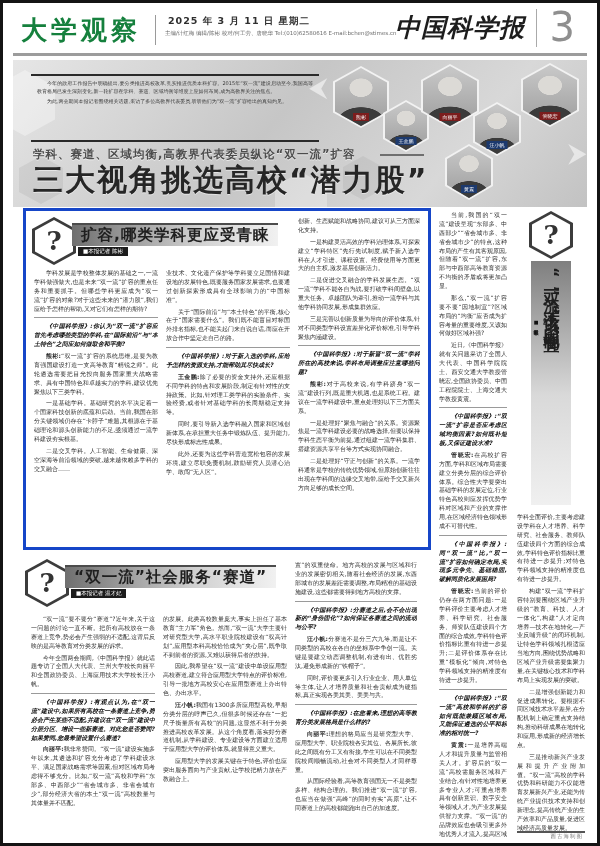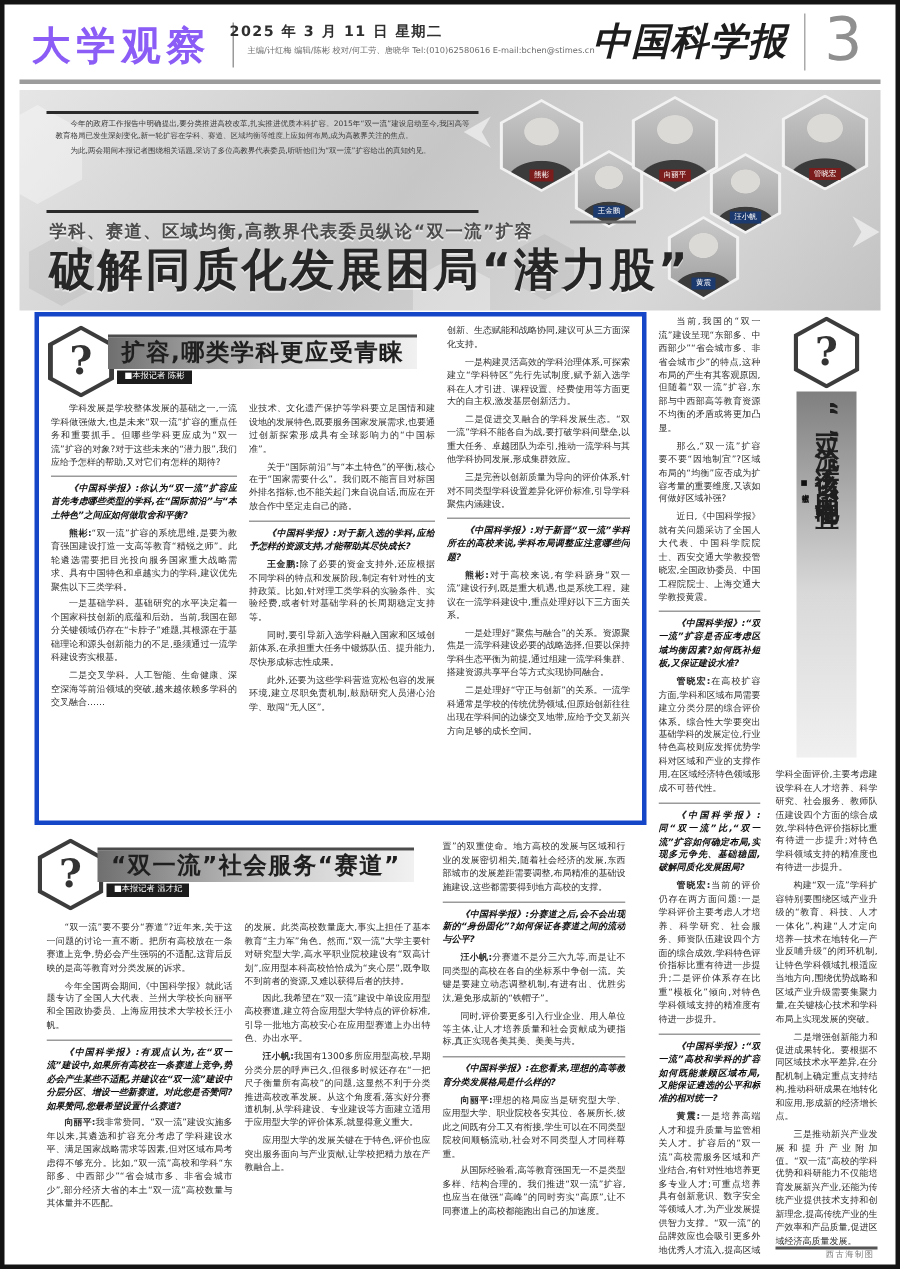--- a/index.html
+++ b/index.html
@@ -1,21 +1,21 @@
 <!DOCTYPE html>
 <html><head>
 <meta charset="utf-8">
 <style>
   html,body{margin:0;padding:0;background:#e8e8e8;}
   .page{position:relative;width:600px;height:846px;background:#fff;border:3px solid #141414;
         box-sizing:border-box;font-family:"DejaVu Sans",sans-serif;overflow:hidden;margin:0 auto;}
   
-  .m-section{position:absolute;left:18px;top:10px;font-size:26px;font-weight:bold;color:#8b5cf6;letter-spacing:4px;}
+  .m-section{position:absolute;left:18px;top:10px;font-size:26px;font-weight:bold;color:#15803d;letter-spacing:4px;}
   .m-div{position:absolute;left:152px;top:12px;width:1px;height:30px;background:#9a9a9a;}
-  .m-date{position:absolute;left:150px;top:12px;font-size:9.5px;font-weight:bold;color:#2f2f2f;letter-spacing:1px;}
+  .m-date{position:absolute;left:165px;top:12px;font-size:9.5px;font-weight:bold;color:#2f2f2f;letter-spacing:1px;}
   .m-staff{position:absolute;left:162px;top:27px;font-size:5.5px;color:#6d6d6d;}
   .m-logo{position:absolute;right:72px;top:8px;font-family:Liberation Sans, sans-serif;font-style:italic;
           font-weight:bold;font-size:25px;color:#1d1d1d;letter-spacing:1px;}
   .m-div2{position:absolute;right:60px;top:6px;width:1px;height:38px;background:#aaa;}
   .m-pagenum{position:absolute;right:22px;top:1px;font-size:40px;color:#8f8f8f;font-weight:normal;}
   .m-rule{position:absolute;left:10px;right:10px;top:50px;height:3px;background:#9c9c9c;}
   
   .banner{position:absolute;left:10px;right:10px;top:57px;height:147px;overflow:hidden;
           background:linear-gradient(130deg,#e6e6e6 0%,#c6c6c6 45%,#d8d8d8 75%,#c2c2c2 100%);}
   .whex{position:absolute;clip-path:polygon(50% 0,100% 25%,100% 75%,50% 100%,0 75%,0 25%);}
@@ -23,21 +23,21 @@
   .wh2{left:6px;top:96px;width:44px;height:48px;background:rgba(0,0,0,.06);}
   .wh3{left:262px;top:112px;width:52px;height:56px;background:rgba(255,255,255,.3);}
   .wh4{left:330px;top:96px;width:40px;height:44px;background:rgba(0,0,0,.05);}
   .warrow{position:absolute;color:rgba(255,255,255,.55);font-size:26px;}
   .wa1{left:296px;top:12px;}
   .wa2{left:555px;top:80px;transform:rotate(180deg);}
   .introbox{position:absolute;left:18px;top:14px;width:288px;height:68px;border-top:2px solid #2a2a2a;
             border-bottom:2px solid #2a2a2a;padding:4px 6px;box-sizing:border-box;
             font-size:5px;line-height:1.55;color:#3a3a3a;text-align:justify;overflow:hidden;}
   .introbox p{margin:0 0 2px;text-indent:2em;}
-  .kicker{position:absolute;left:20px;top:87px;display:flex;align-items:flex-start;gap:16px;}
+  .kicker{position:absolute;left:20px;top:87px;display:flex;align-items:center;gap:16px;}
   .kicker-t{font-size:11.5px;font-weight:bold;color:#4c4c4c;letter-spacing:1px;text-shadow:0 1px 0 rgba(255,255,255,.6);}
   .kicker-rule{width:44px;height:2px;background:#6f6f6f;margin-left:8px;}
   .headline{position:absolute;left:20px;top:100px;font-size:30px;font-weight:bold;color:#262626;letter-spacing:2px;
             text-shadow:0 1px 0 rgba(255,255,255,.5);}
   .photo-w{position:absolute;clip-path:polygon(50% 0,100% 25%,100% 75%,50% 100%,0 75%,0 25%);background:#f2f2f2;}
   .photo{position:absolute;inset:2px;clip-path:polygon(50% 0,100% 25%,100% 75%,50% 100%,0 75%,0 25%);
          background:radial-gradient(ellipse 36% 26% at 50% 34%,#dcdad6 0 60%,rgba(0,0,0,0) 63%),
                     radial-gradient(ellipse 62% 34% at 50% 92%,#3b3b3b 0 70%,rgba(0,0,0,0) 73%),
                     linear-gradient(#c9c9c9,#9d9d9d);}
   .pchip{position:absolute;bottom:7px;left:50%;transform:translateX(-50%);font-size:5px;color:#fff;
@@ -142,21 +142,21 @@
       </div>
     <div class="photo-w ph6">
         <div class="photo"></div>
         <span class="pchip chip-blue">黄震</span>
       </div>
 
     <div class="kicker">
       <span class="kicker-t">学科、赛道、区域均衡,高教界代表委员纵论“双一流”扩容</span>
       <span class="kicker-rule"></span>
     </div>
-    <div class="headline">破解同质化发展困局“潜力股”</div>
+    <div class="headline">三大视角挑选高校“潜力股”</div>
   </div>
 
   <div class="a1box">
     <div class="hexq">
         <span class="hexq-in">
           <span class="hexq-t">?</span>
         </span>
       </div>
     <div class="tbar">扩容,哪类学科更应受青睐</div>
     <div class="bchip">■本报记者 陈彬</div>

